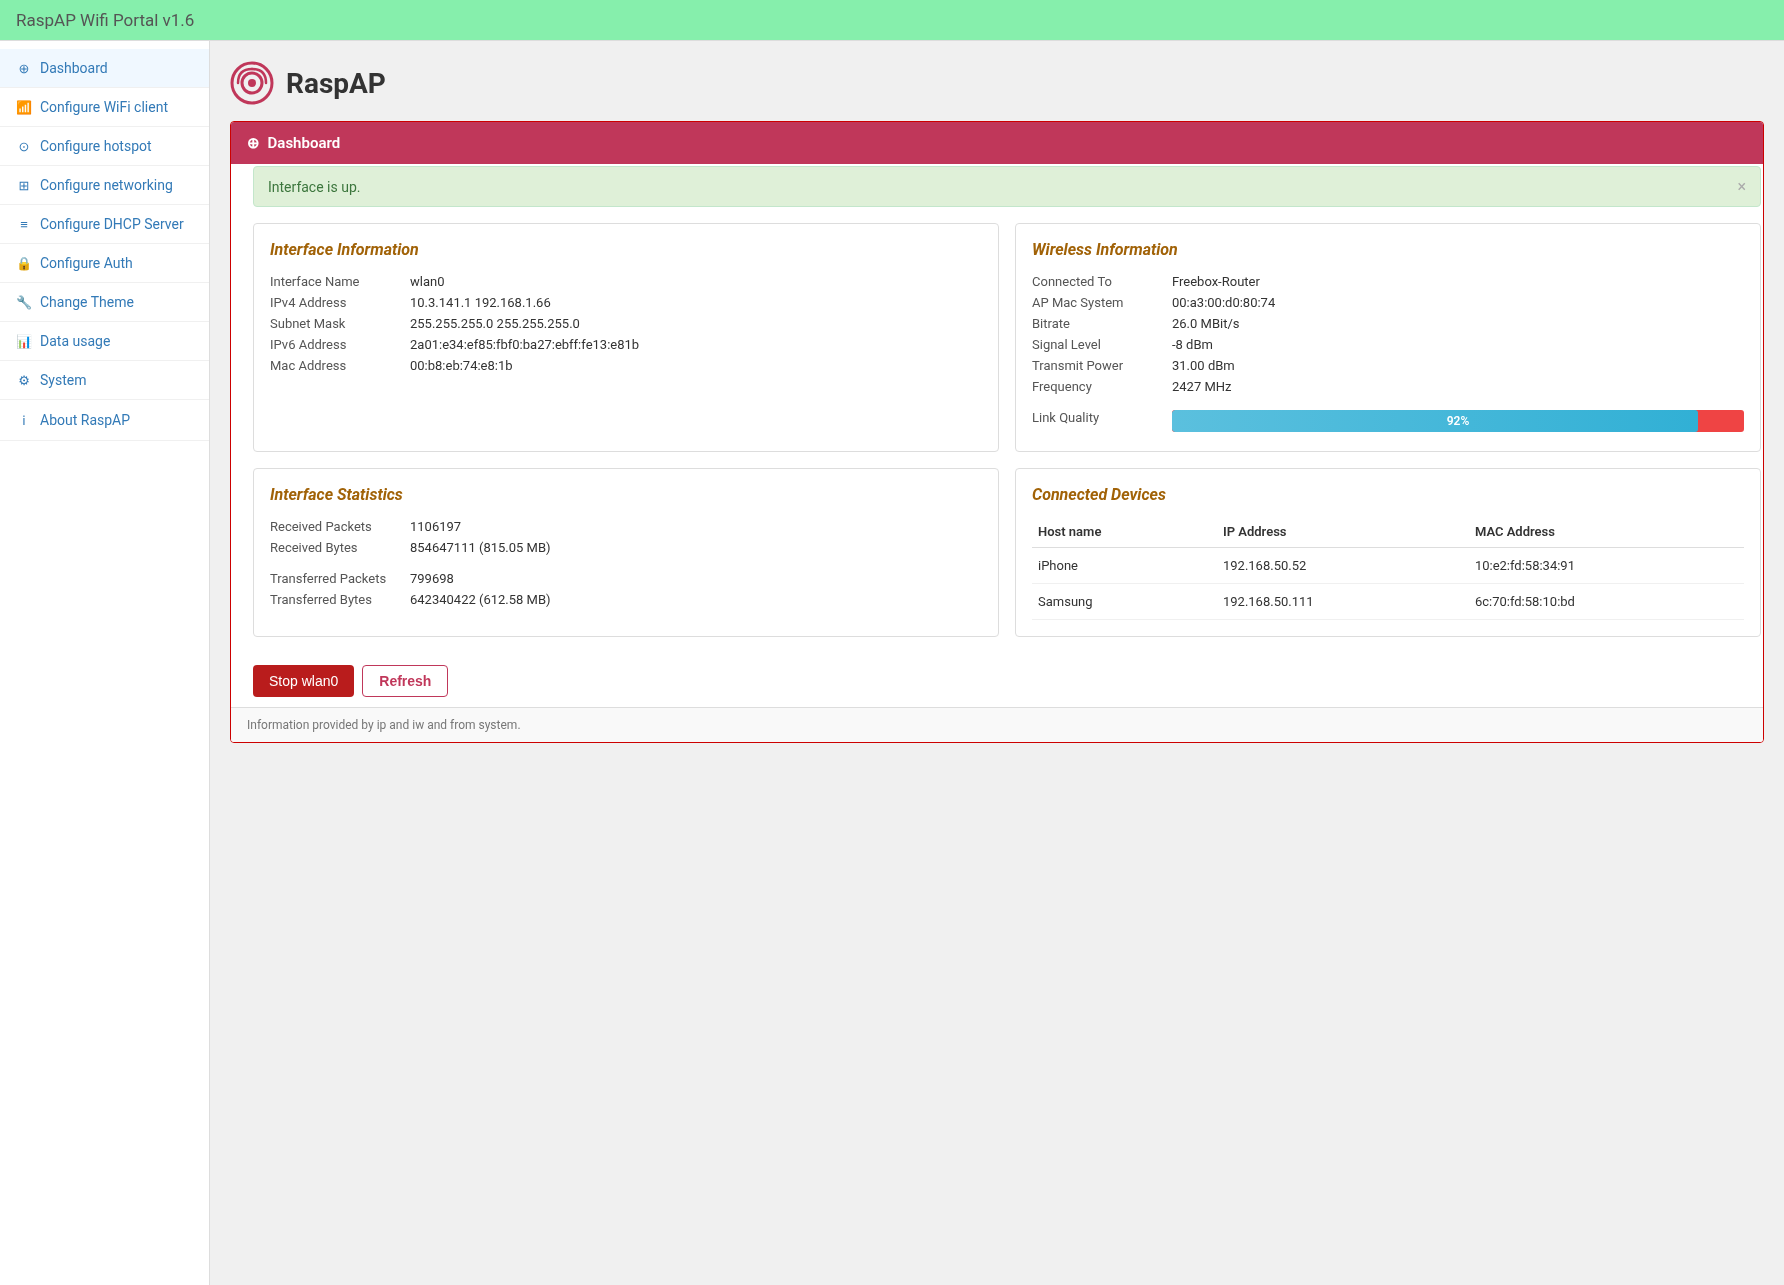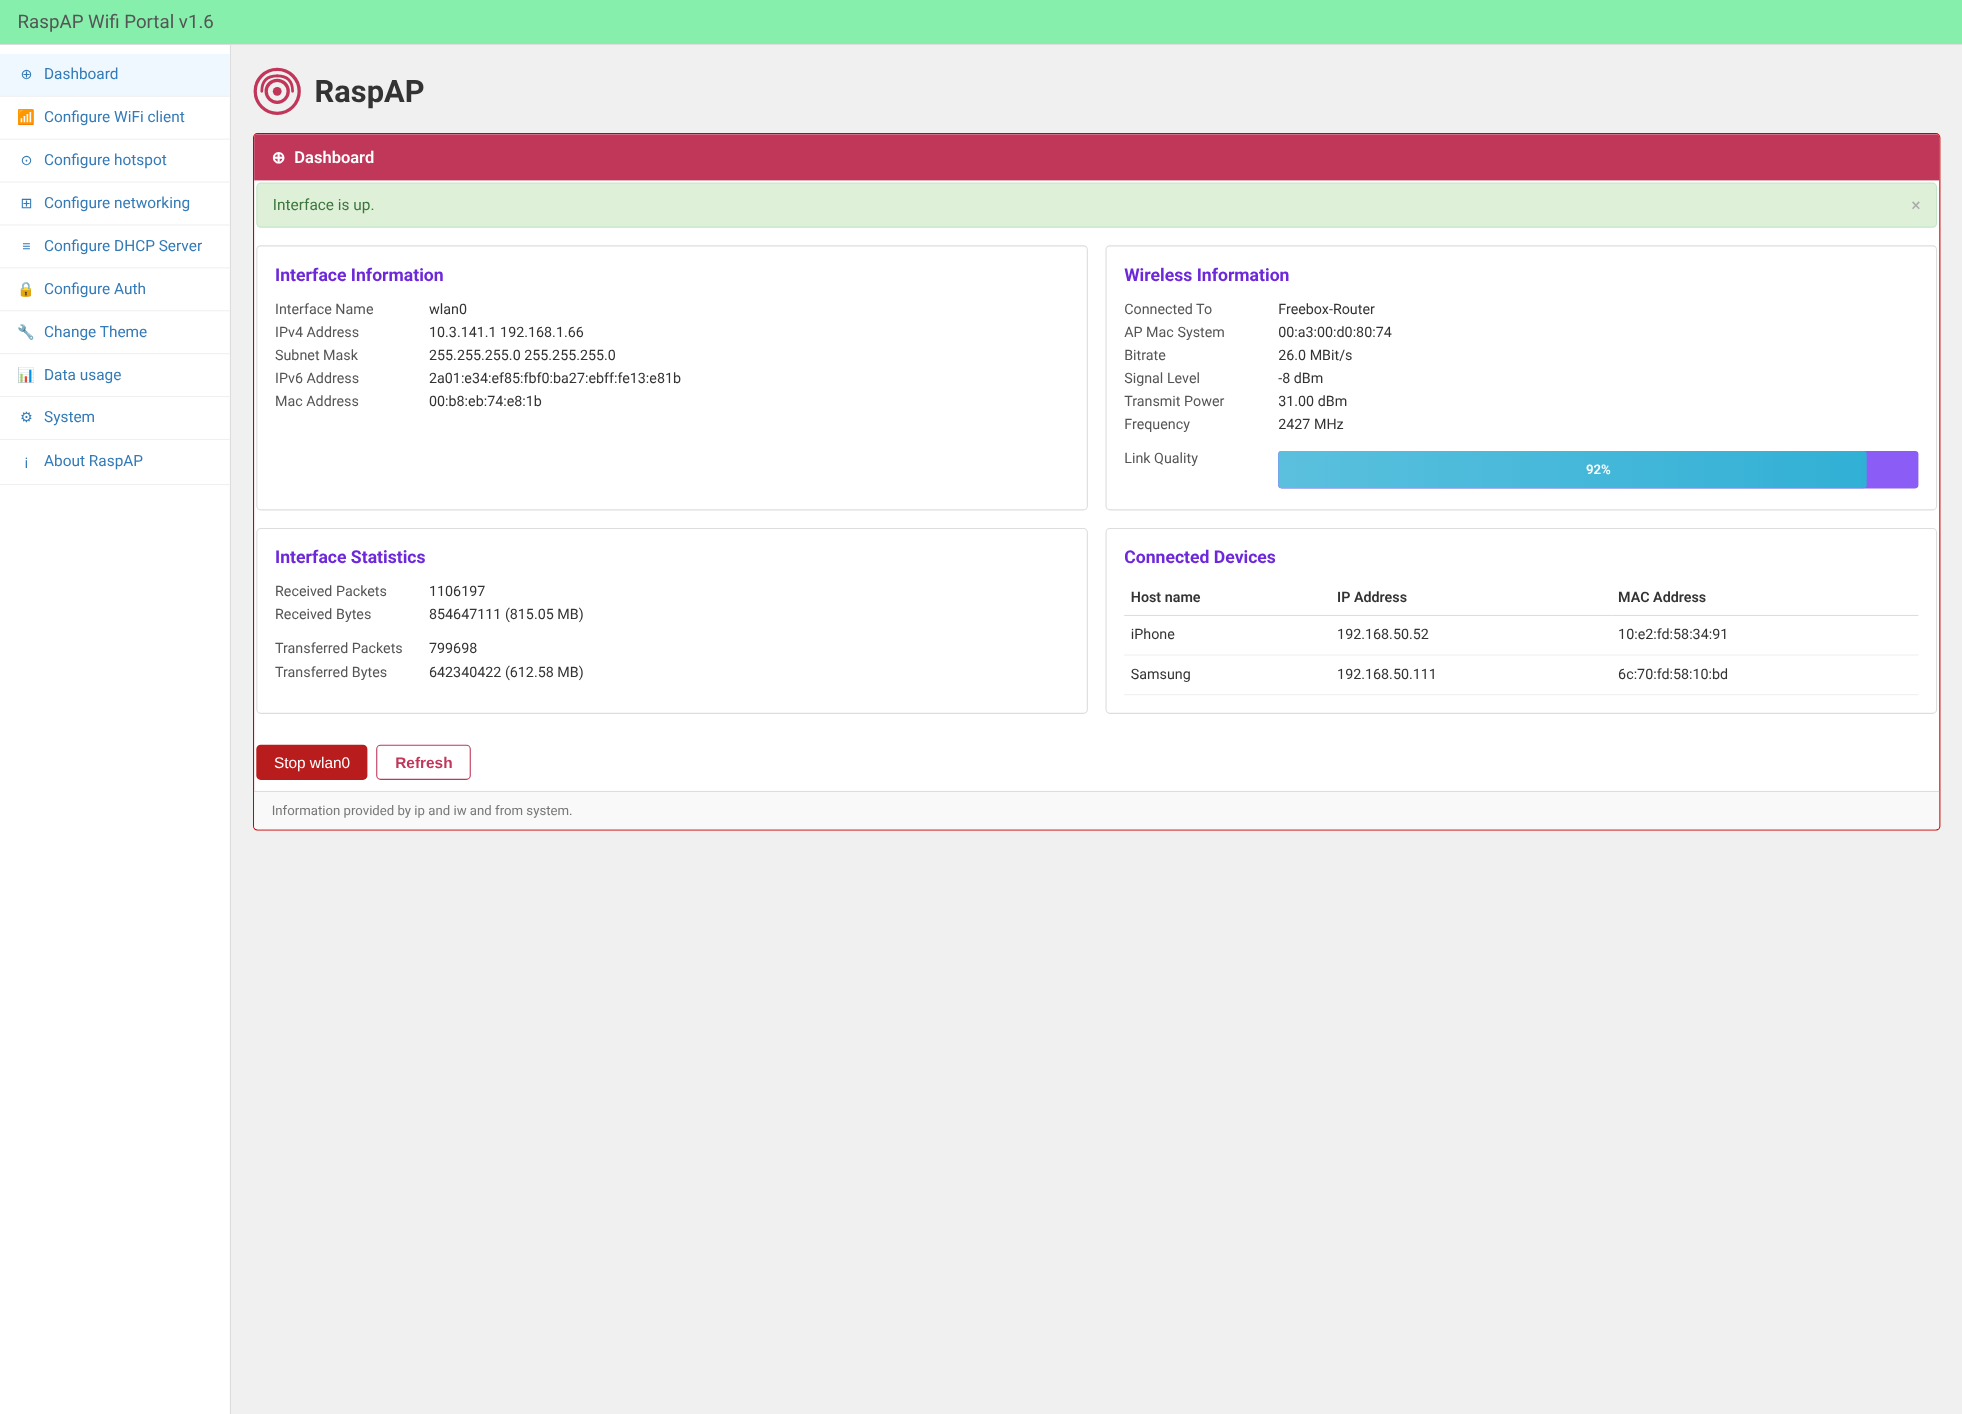--- a/index.html
+++ b/index.html
@@ -22,41 +22,41 @@
 
     
     #logo-area { display: flex; align-items: center; gap: 12px; margin-bottom: 16px; }
     #logo-icon { width: 44px; height: 44px; }
     #logo-text { font-size: 28px; font-weight: bold; color: #333; }
 
     
     #dashboard-card { border: 1px solid #c00; border-radius: 4px; background: #fff; overflow: hidden; }
     #dashboard-header { background: #c0375a; color: #fff; padding: 12px 16px; font-size: 15px; font-weight: 600; display: flex; align-items: center; gap: 8px; }
 
-    #dashboard-body { padding: 2px; }
+    #dashboard-body { padding: 2px; margin-left: 20px; }
 
     
     .alert-success { background: #dff0d8; border: 1px solid #c3e6cb; border-radius: 4px; padding: 10px 14px; color: #3c763d; margin-bottom: 16px; display: flex; justify-content: space-between; align-items: center; }
     .alert-close { color: #aaa; cursor: pointer; font-size: 16px; }
 
     
     .info-grid { display: grid; grid-template-columns: 1fr 1fr; gap: 16px; margin-bottom: 16px; }
 
     .info-card { border: 1px solid #ddd; border-radius: 4px; padding: 16px; background: #fff; }
-    .info-card h3 { font-size: 16px; font-weight: bold; margin-bottom: 12px; color: #6d28d9; }
+    .info-card h3 { font-size: 16px; font-weight: bold; margin-bottom: 12px; color: #a16207; font-style: italic; }
 
     .info-table { width: 100%; }
     .info-row { display: flex; padding: 3px 0; }
     .info-label { color: #555; width: 140px; flex-shrink: 0; font-size: 13px; }
     .info-value { color: #333; font-size: 13px; }
 
     
     .link-quality-row { display: flex; margin-top: 10px; padding: 3px 0; }
     .lq-label { color: #555; width: 140px; flex-shrink: 0; font-size: 13px; }
-    .lq-bar-bg { flex: 1; background: #8b5cf6; border-radius: 3px; height: 34px; overflow: hidden; position: relative; text-decoration: underline; }
+    .lq-bar-bg { flex: 1; background: #ef4444; border-radius: 3px; height: 22px; overflow: hidden; position: relative; text-decoration: underline; }
     .lq-bar-fill { height: 100%; background: linear-gradient(90deg, #5bc0de, #31b0d5); border-radius: 3px; display: flex; align-items: center; justify-content: center; }
     .lq-bar-text { color: #fff; font-size: 12px; font-weight: 600; position: absolute; left: 50%; transform: translateX(-50%); top: 50%; transform: translate(-50%, -50%); }
 
     
     .devices-table { width: 100%; border-collapse: collapse; margin-top: 8px; }
     .devices-table th { text-align: left; font-weight: 600; padding: 8px 6px; font-size: 13px; border-bottom: 1px solid #ddd; }
     .devices-table td { padding: 10px 6px; font-size: 13px; border-bottom: 1px solid #f0f0f0; }
 
     
     .bottom-buttons { display: flex; gap: 8px; padding: 12px 0 8px; }

